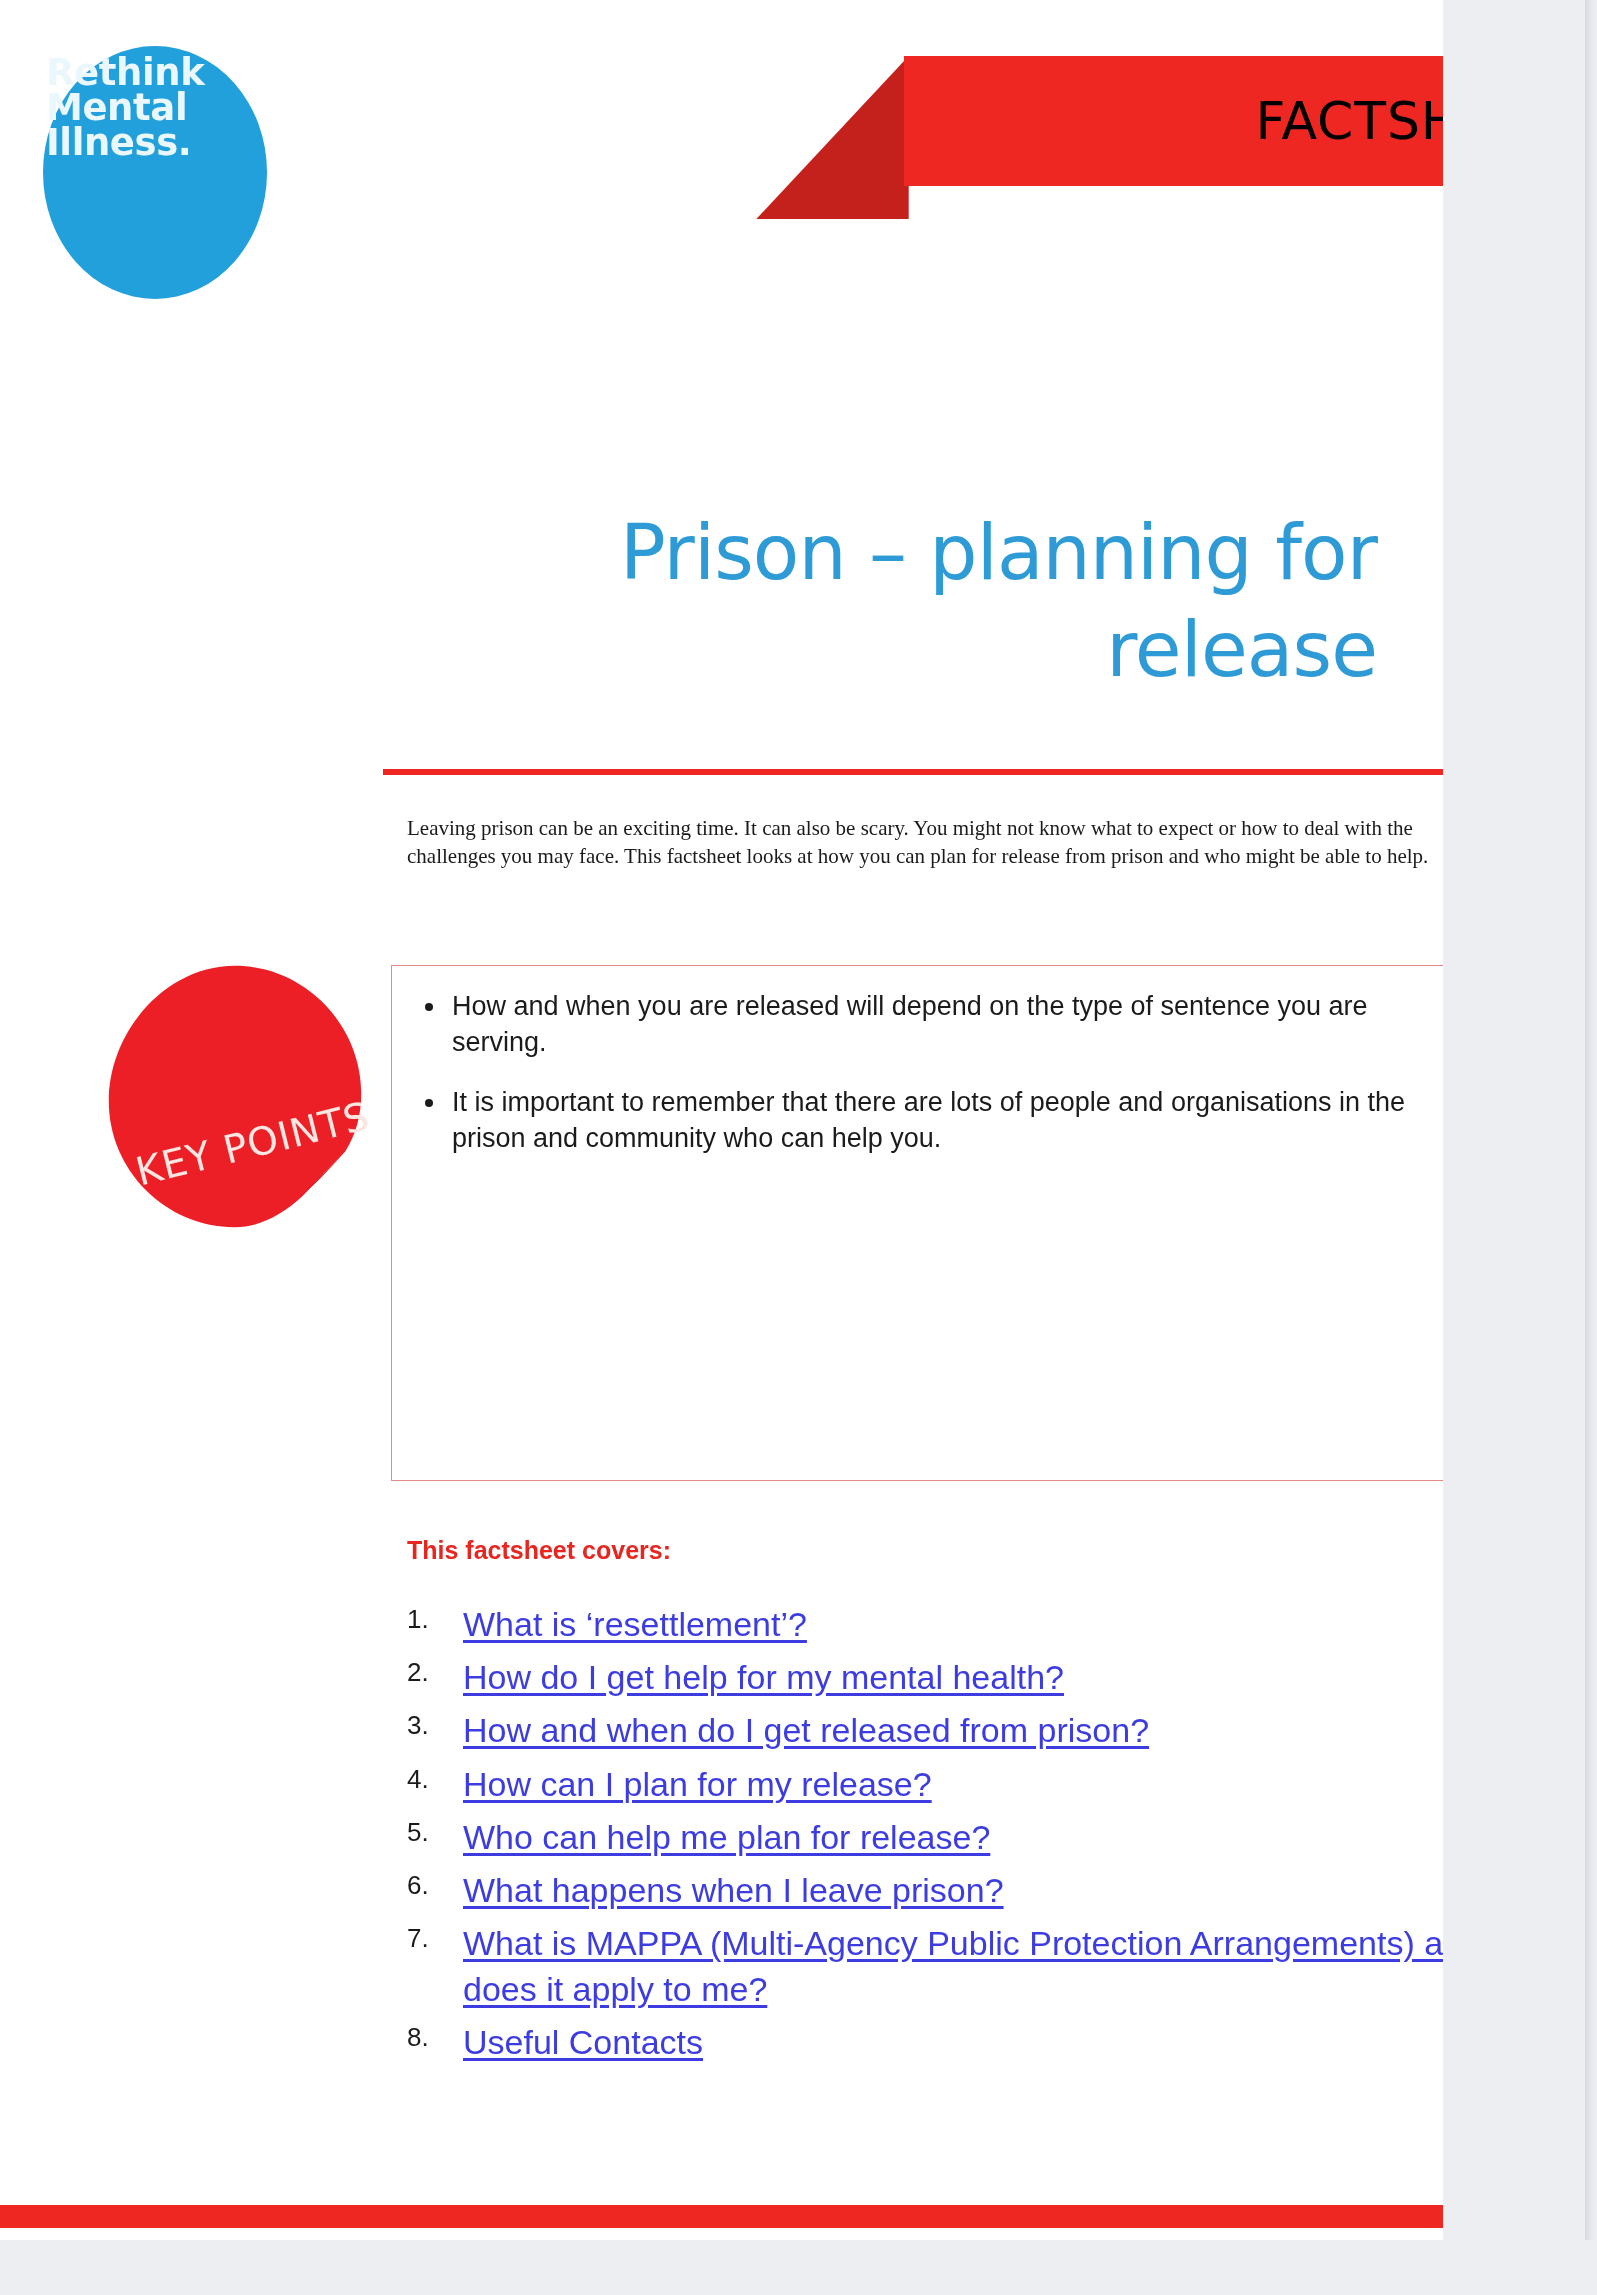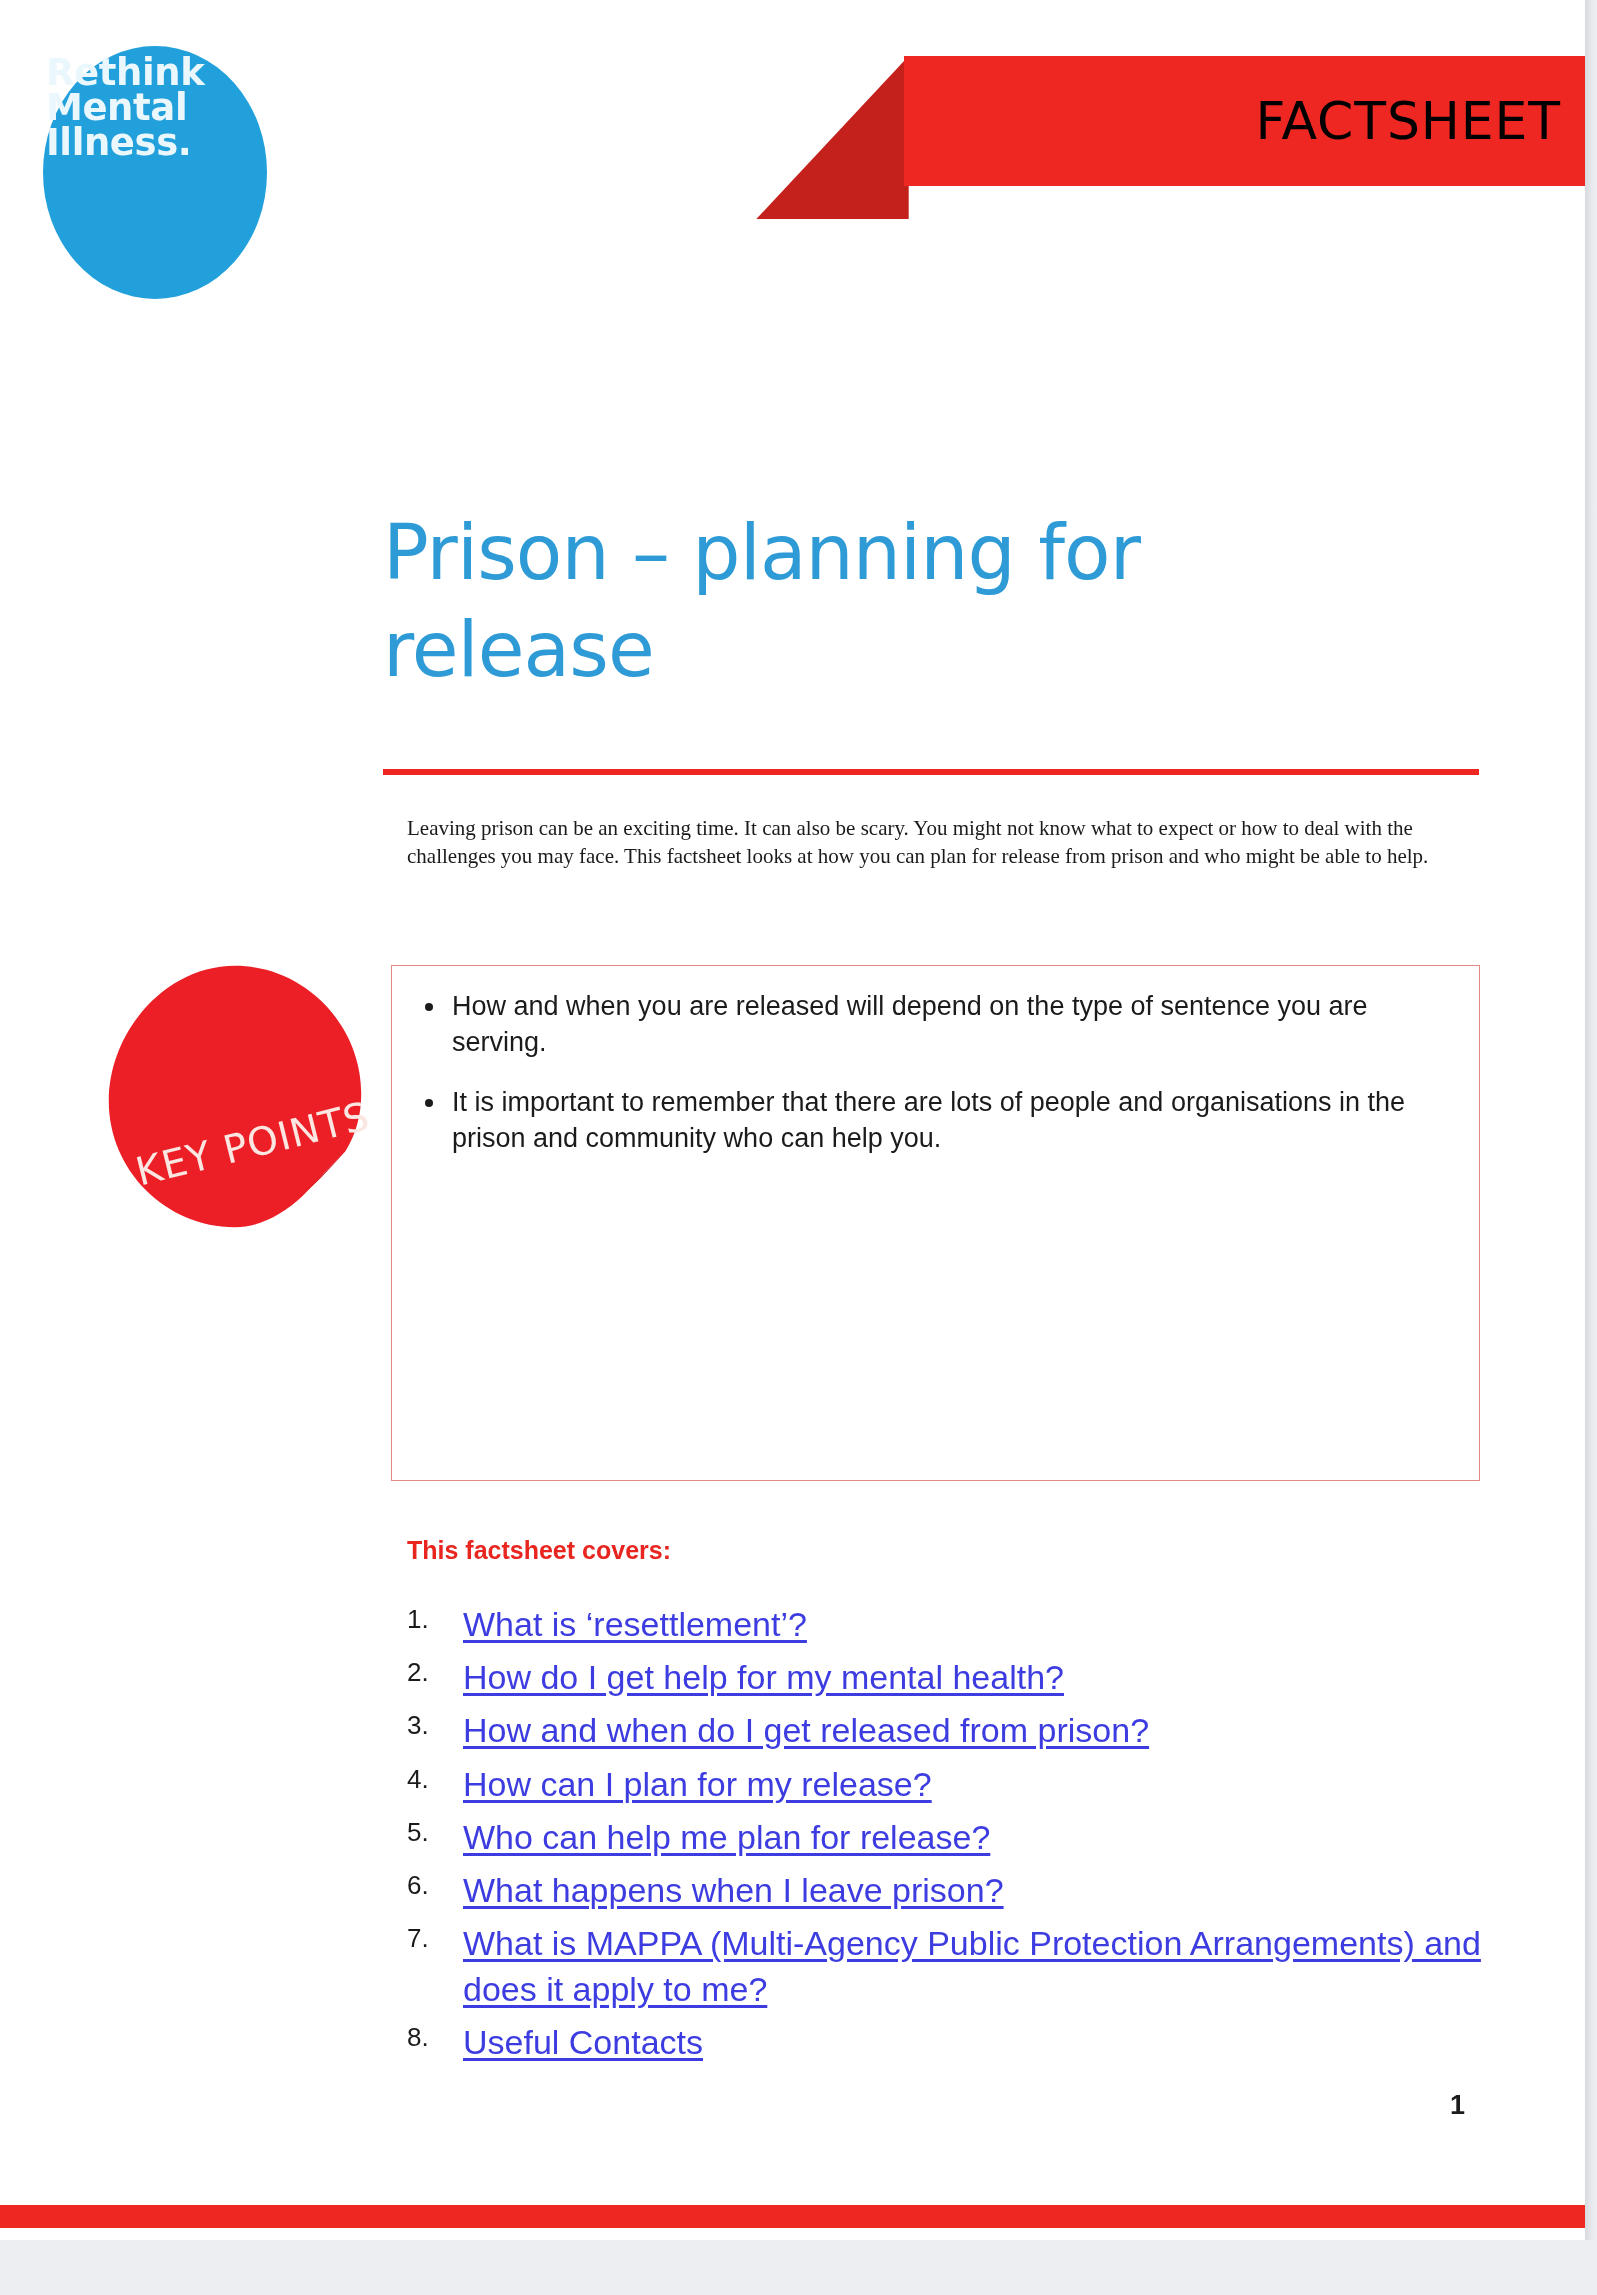--- a/index.html
+++ b/index.html
@@ -19,21 +19,21 @@
   #viewer {
     position: relative;
     width: 1598px;
     height: 2295px;
     background: #eceef2;
   }
   #page {
     position: absolute;
     left: 0;
     top: 0;
-    width: 1585px;
+    width: 1443px;
     height: 2240px;
     background: #ffffff;
     overflow: hidden;
   }
   #page-edge-right {
     position: absolute;
     left: 1585px;
     top: 0;
     width: 12.4px;
     height: 2240px;
@@ -103,20 +103,21 @@
     position: absolute;
     left: 383px;
     top: 453px;
     width: 994px;
     color: #2e9bd6;
     font-family: "DejaVu Sans", sans-serif;
     font-size: 76px;
     font-weight: 400;
     line-height: 1.28;
     letter-spacing: -0.9px;
+    text-align: right;
   }
 
   
   #title-rule {
     position: absolute;
     left: 383px;
     top: 769px;
     width: 1096px;
     height: 6.2px;
     background: #ee2722;

